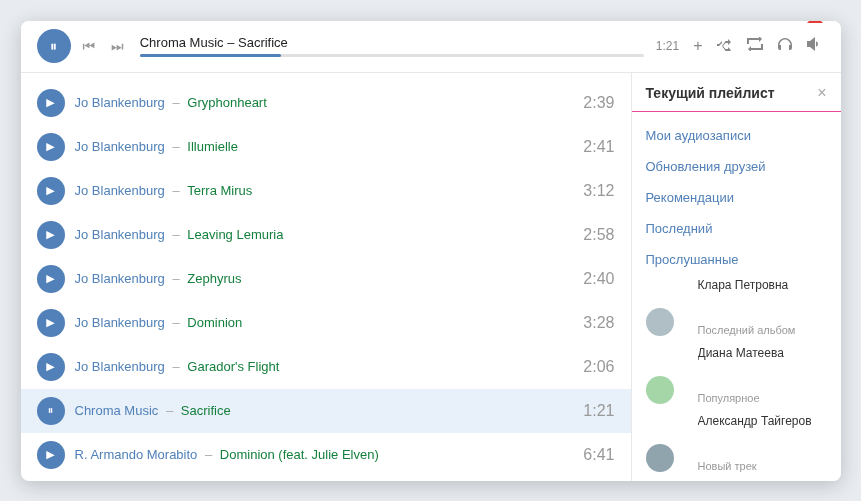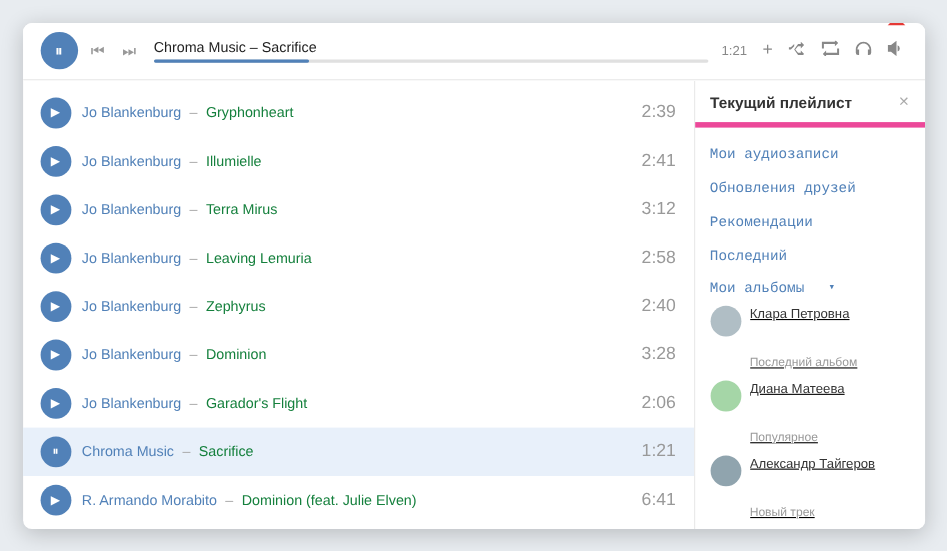--- a/index.html
+++ b/index.html
@@ -181,41 +181,40 @@
       background: #fff;
       flex-shrink: 0;
       display: flex;
       flex-direction: column;
     }
     .sidebar-header {
       display: flex;
       align-items: center;
       justify-content: space-between;
       padding: 12px 14px 10px;
-      border-bottom: 5px solid #ec4899;
+      border-bottom: 1px solid #ec4899;
       gap: 16px;
     }
     .sidebar-title {
       font-size: 14px;
       font-weight: 600;
       color: #333;
     }
     .sidebar-close {
       background: none;
       border: none;
       cursor: pointer;
       color: #aaa;
       font-size: 16px;
       line-height: 1;
     }
     .sidebar-menu {
       padding: 8px 0;
       flex: 1;
       overflow-y: auto;
-      font-family: Liberation Mono, monospace;
     }
     .sidebar-menu-item {
       padding: 8px 14px;
       font-size: 13px;
       cursor: pointer;
       color: #5181b8;
       transition: background 0.1s;
     }
     .sidebar-submenu-item {
       display: flex;
@@ -229,25 +228,24 @@
     .chevron-down {
       font-size: 10px;
       color: #5181b8;
     }
     
     .sidebar-users {
       padding: 4px 0;
     }
     .sidebar-user-item {
       display: flex;
-      align-items: flex-start;
-      gap: 8px;
+      align-items: flex-end;
+      gap: 24px;
       padding: 5px 14px;
       cursor: pointer;
-      text-decoration: underline;
     }
     .sidebar-user-avatar {
       width: 28px;
       height: 28px;
       border-radius: 50%;
       background: #c0c0c0;
       flex-shrink: 0;
       overflow: hidden;
     }
     .sidebar-user-info {
@@ -421,20 +419,21 @@
     <div class="sidebar-panel">
       <div class="sidebar-header">
         <span class="sidebar-title">Текущий плейлист</span>
         <button class="sidebar-close">×</button>
       </div>
       <div class="sidebar-menu" id="sidebar-menu">
       <div class="sidebar-menu-item">Мои аудиозаписи</div>
           <div class="sidebar-menu-item">Обновления друзей</div>
           <div class="sidebar-menu-item">Рекомендации</div>
           <div class="sidebar-menu-item">Последний</div>
+          <div class="sidebar-menu-item">Прослушанные</div>
           <div class="sidebar-submenu-item">
             <span>Мои альбомы</span>
             <span class="chevron-down">▾</span>
           </div>
         </div>
       <div class="sidebar-users" id="sidebar-users">
       <div class="sidebar-user-item">
     <div class="sidebar-user-avatar" style="background:#b0bec5"></div>
     <div class="sidebar-user-info">
       <div class="sidebar-user-name">Клара Петровна</div>

